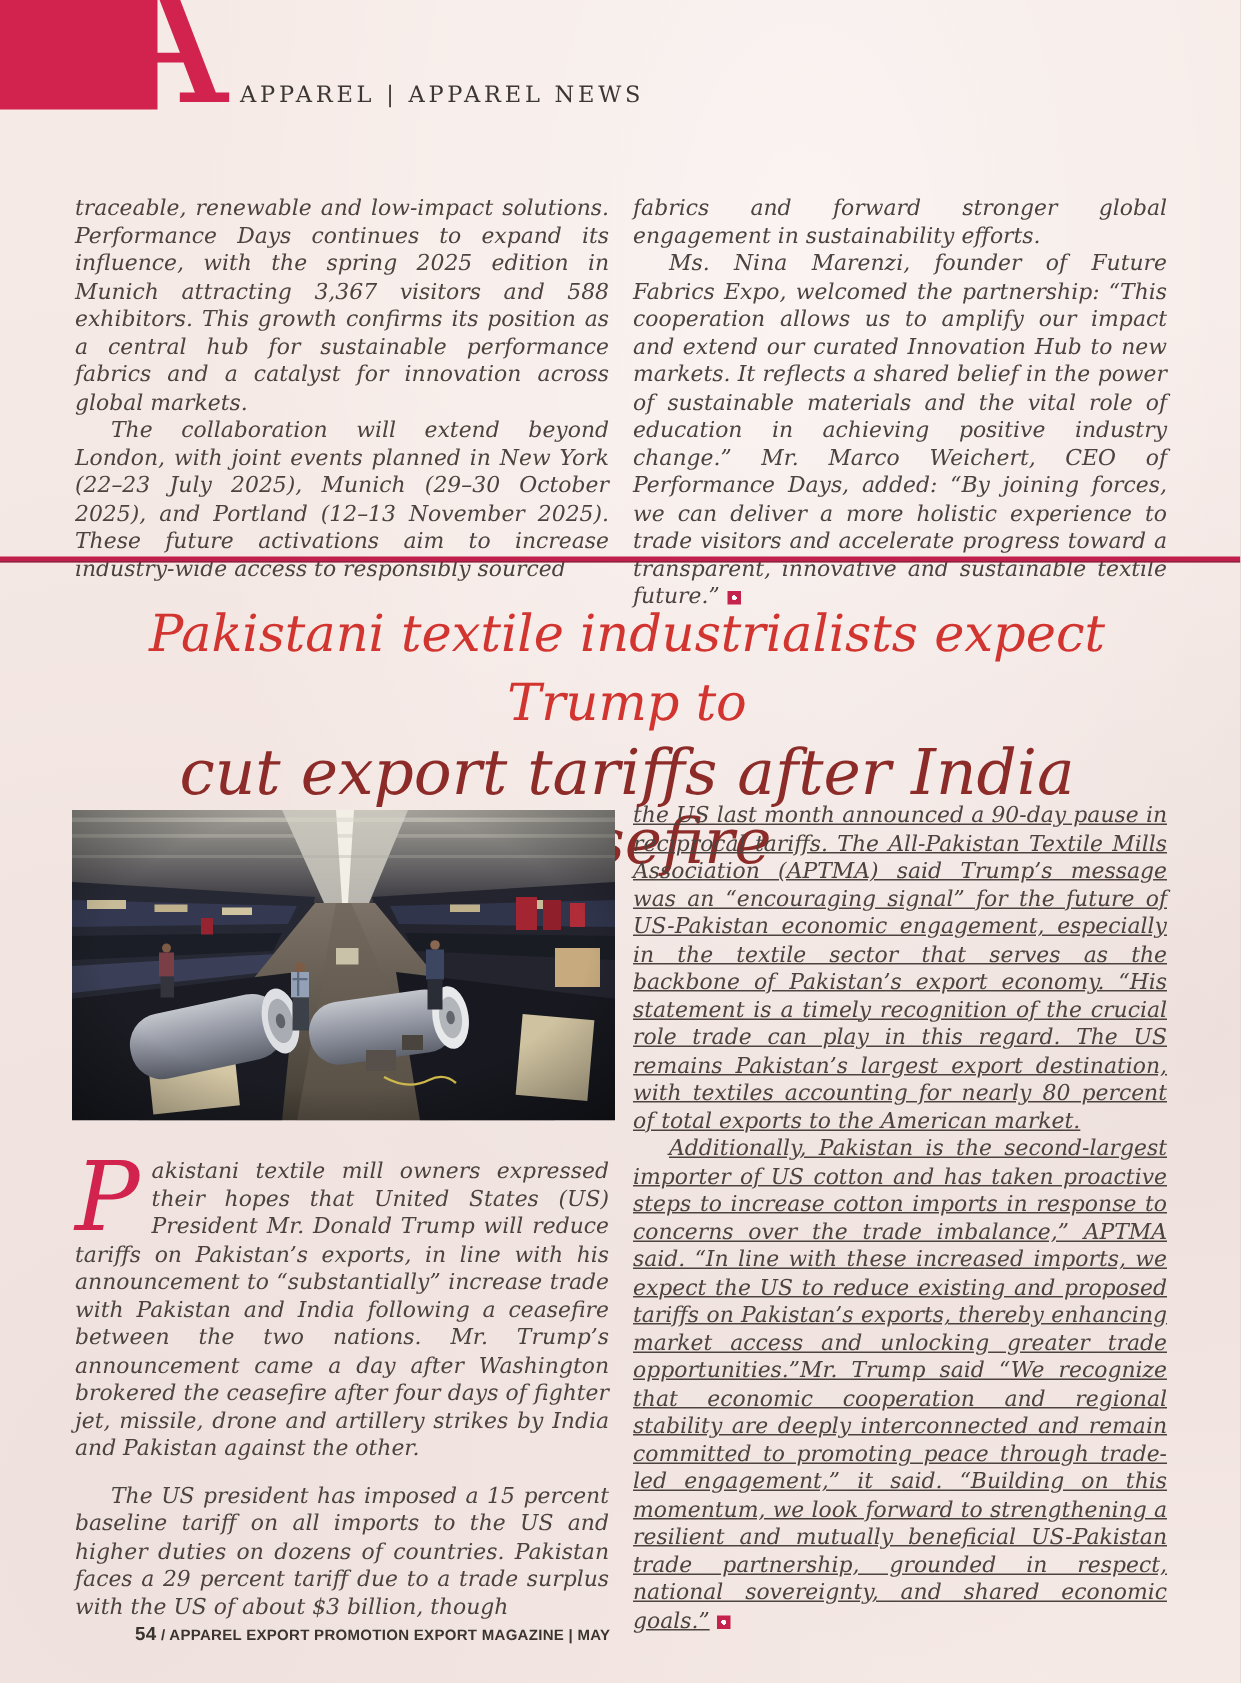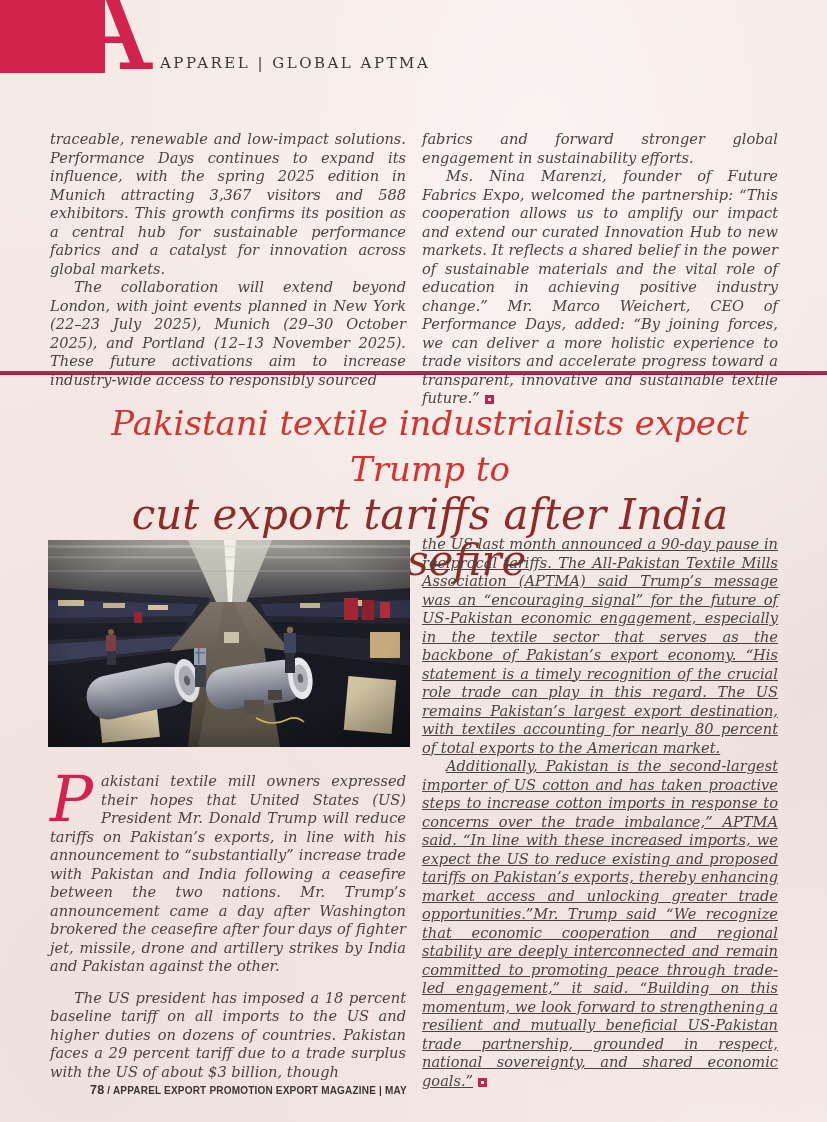--- a/index.html
+++ b/index.html
@@ -47,21 +47,21 @@
     transform:translateY(1px);
   }
   
   .article1{position:absolute;left:50px;top:110px;width:728px;display:flex;gap:16px;}
   
   .divider{
     position:absolute;left:0;top:371px;width:827px;height:3px;
     background:#c11f4c;border-bottom:1px solid rgba(80,35,45,.45);
   }
   
-  .headline{position:absolute;left:56px;top:400px;width:748px;text-align:center;font-style:italic;}
+  .headline{position:absolute;left:44px;top:400px;width:748px;text-align:center;font-style:italic;}
   .headline .l1{font-size:34px;line-height:46px;color:#d23430;}
   .headline .l2{font-size:42px;line-height:46px;color:#8c2b28;}
   
   .photo{position:absolute;left:48px;top:540px;width:362px;height:207px;overflow:hidden;}
   .photo svg{display:block;}
   
   .article2-left{position:absolute;left:50px;top:752px;}
   .article2-right{position:absolute;left:422px;top:515px;text-decoration:underline;}
   .dropcap{
     float:left;
@@ -79,21 +79,21 @@
   .footer .num{font-size:12.5px;}
   .footer .mag{font-size:10px;}
 </style>
 </head>
 <body>
 
 <div class="page">
 
   <div class="logo-square"></div>
   <div class="logo-a">A</div>
-  <div class="section-label">APPAREL | GLOBAL APTMA</div>
+  <div class="section-label">APPAREL | APPAREL NEWS</div>
 
   <div class="article1">
     <div class="col body-txt">
       <p>traceable, renewable and low-impact solutions. Performance Days continues to expand its influence, with the spring 2025 edition in Munich attracting 3,367 visitors and 588 exhibitors. This growth confirms its position as a central hub for sustainable performance fabrics and a catalyst for innovation across global markets.</p>
       <p class="indent">The collaboration will extend beyond London, with joint events planned in New York (22–23 July 2025), Munich (29–30 October 2025), and Portland (12–13 November 2025). These future activations aim to increase industry-wide access to responsibly sourced</p>
     </div>
     <div class="col body-txt">
       <p>fabrics and forward stronger global engagement in sustainability efforts.</p>
       <p class="indent"><span>Ms. Nina Marenzi, founder of Future Fabrics Expo, welcomed the partnership: “This cooperation allows us to amplify our impact and extend our curated Innovation Hub to new markets. It reflects a shared belief in the power of sustainable materials and the vital role of education in achieving positive industry change.” Mr. Marco Weichert, CEO of Performance Days, added: “By joining forces, we can deliver a more holistic experience to trade visitors and accelerate progress toward a transparent, innovative and sustainable textile future.”</span><span class="end-mark"></span></p>
     </div>
@@ -199,25 +199,25 @@
 
       <path d="M208,178 q16,9 30,2 q10,-5 18,2" stroke="#cdb84e" stroke-width="1.6" fill="none"></path>
       <rect x="196" y="160" width="20" height="14" fill="#57504a"></rect>
       <rect x="220" y="150" width="14" height="10" fill="#4a443e"></rect>
       <rect width="362" height="207" fill="url(#vig)"></rect>
     </svg>
   </div>
 
   <div class="article2-left col body-txt">
     <p><span class="dropcap">P</span><span>akistani textile mill owners expressed their hopes that United States (US) President Mr. Donald Trump will reduce tariffs on Pakistan’s exports, in line with his announcement to “substantially” increase trade with Pakistan and India following a ceasefire between the two nations. Mr. Trump’s announcement came a day after Washington brokered the ceasefire after four days of fighter jet, missile, drone and artillery strikes by India and Pakistan against the other.</span></p>
-    <p class="indent gap">The US president has imposed a 18 percent baseline tariff on all imports to the US and higher duties on dozens of countries. Pakistan faces a 29 percent tariff due to a trade surplus with the US of about $3 billion, though</p>
+    <p class="indent gap">The US president has imposed a 15 percent baseline tariff on all imports to the US and higher duties on dozens of countries. Pakistan faces a 29 percent tariff due to a trade surplus with the US of about $3 billion, though</p>
   </div>
 
   <div class="article2-right col body-txt">
     <p>the US last month announced a 90-day pause in reciprocal tariffs. The All-Pakistan Textile Mills Association (APTMA) said Trump’s message was an “encouraging signal” for the future of US-Pakistan economic engagement, especially in the textile sector that serves as the backbone of Pakistan’s export economy. “His statement is a timely recognition of the crucial role trade can play in this regard. The US remains Pakistan’s largest export destination, with textiles accounting for nearly 80 percent of total exports to the American market.</p>
     <p class="indent"><span>Additionally, Pakistan is the second-largest importer of US cotton and has taken proactive steps to increase cotton imports in response to concerns over the trade imbalance,” APTMA said. “In line with these increased imports, we expect the US to reduce existing and proposed tariffs on Pakistan’s exports, thereby enhancing market access and unlocking greater trade opportunities.”Mr. Trump said “We recognize that economic cooperation and regional stability are deeply interconnected and remain committed to promoting peace through trade-led engagement,” it said. “Building on this momentum, we look forward to strengthening a resilient and mutually beneficial US-Pakistan trade partnership, grounded in respect, national sovereignty, and shared economic goals.”</span><span class="end-mark"></span></p>
   </div>
 
   <div class="footer">
-    <span class="num">78</span><span class="mag"> / APPAREL EXPORT PROMOTION EXPORT MAGAZINE | MAY</span>
+    <span class="num">54</span><span class="mag"> / APPAREL EXPORT PROMOTION EXPORT MAGAZINE | MAY</span>
   </div>
 
 </div>
 
 </body></html>

